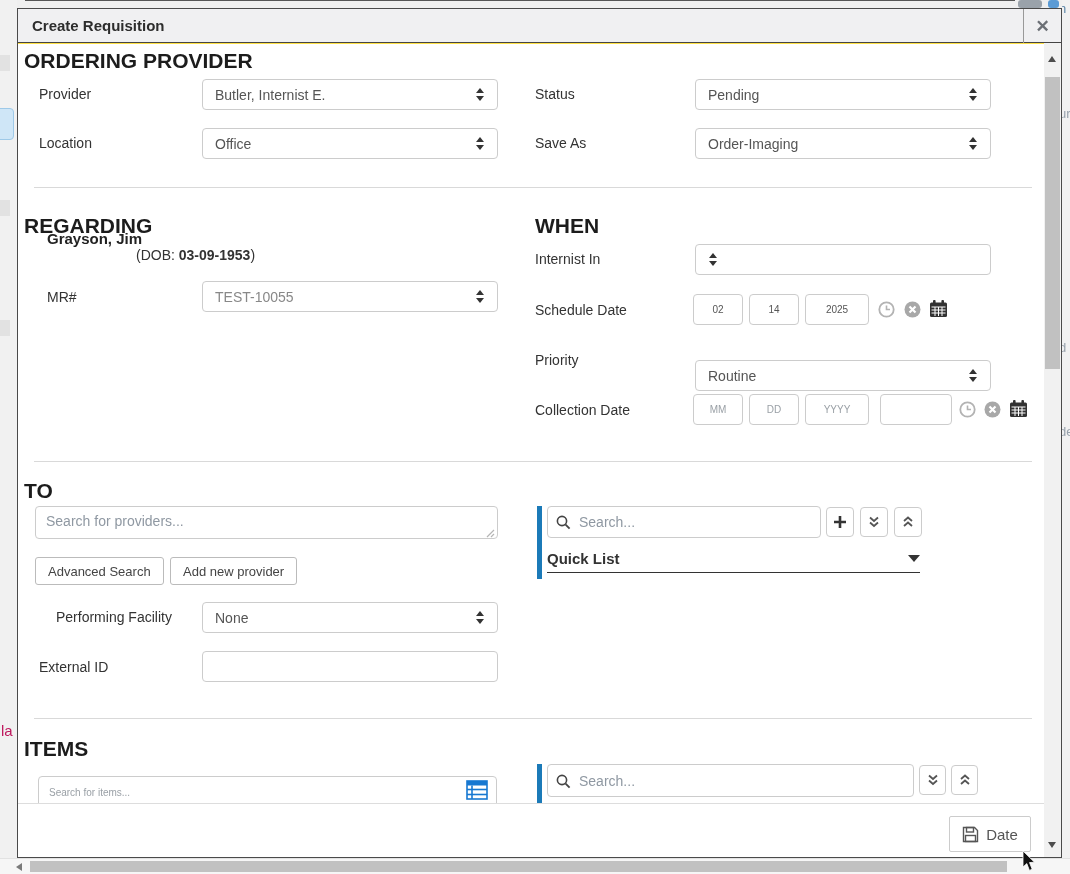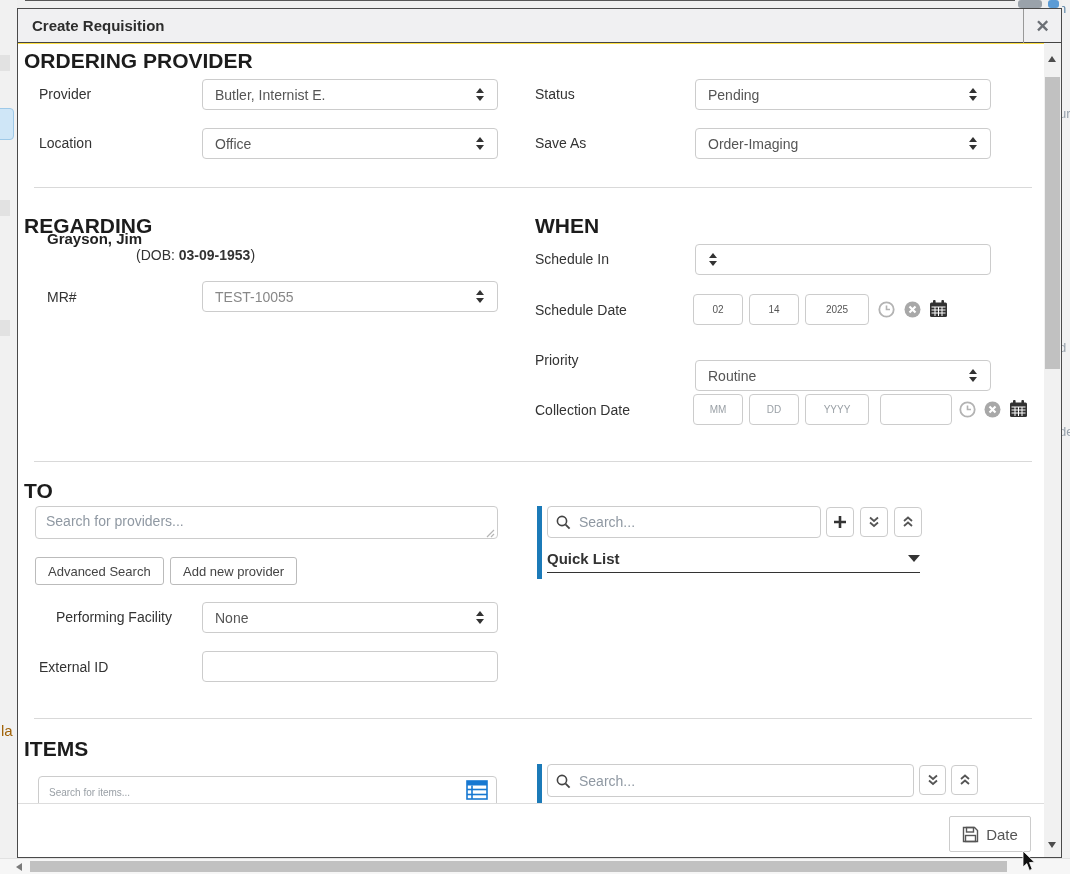--- a/index.html
+++ b/index.html
@@ -4,21 +4,21 @@
 <style>
   * { box-sizing: border-box; margin: 0; padding: 0; }
   html,body { width:1070px; height:874px; }
   body { font-family: "Liberation Sans", sans-serif; background:#ededee; overflow:hidden; }
   .screen { position:relative; width:1070px; height:874px; overflow:hidden; }
 
   
   .bg-strip-left { position:absolute; left:0; top:0; width:17px; height:858px; background:#f1f1f1; overflow:hidden; }
   .bg-left-blue { position:absolute; left:-6px; top:108px; width:20px; height:32px; background:#cfe6f7; border:1px solid #9ec9e8; border-radius:4px; }
   .bg-left-sq { position:absolute; left:0; width:10px; height:16px; background:#e2e2e2; }
-  .bg-left-frag { position:absolute; left:1px; top:722px; color:#a16207; font-size:15px; }
+  .bg-left-frag { position:absolute; left:1px; top:722px; color:#be185d; font-size:15px; }
   .bg-strip-right { position:absolute; left:1062px; top:0; width:8px; height:858px; background:#f1f1f1; overflow:hidden; }
   .bg-right-frag { position:absolute; left:0; margin-left:-3px; color:#98a2ac; font-size:13px; white-space:nowrap; }
   .bg-strip-top { position:absolute; left:17px; top:0; width:1045px; height:8px; background:#efefef; overflow:hidden; }
   .bg-top-line { position:absolute; left:8px; top:0; width:990px; height:1px; background:#555; }
   .bg-top-box1 { position:absolute; left:1001px; top:0; width:24px; height:8px; background:#9aa2aa; border-radius:3px; }
   .bg-top-box2 { position:absolute; left:1031px; top:0; width:11px; height:8px; background:#5b9bd5; border-radius:3px; }
 
   
   .modal { position:absolute; left:17px; top:8px; width:1045px; height:850px; background:#fde047; border:1px solid #4a4a4a; }
   .modal-header { position:relative; height:34px; background:#f0f0f2; border-bottom:1px solid #444; display:flex; align-items:center; }
@@ -154,21 +154,21 @@
       <div class="lbl" style="left:29px;top:245px">MR#</div>
       <div class="select" style="left:184px;top:237px;width:296px">
         <span class="val muted">TEST-10055</span>
         <svg width="10" height="15" viewBox="0 0 10 15">
             <path d="M5 1 L9 6 H1 Z" fill="#333"></path>
             <path d="M5 14 L1 9 H9 Z" fill="#333"></path>
           </svg>
       </div>
 
       <div class="sect-title" style="left:517px;top:170px">WHEN</div>
-      <div class="lbl" style="left:517px;top:207px">Schedule In</div>
+      <div class="lbl" style="left:517px;top:207px">Internist In</div>
       <div class="select" style="left:677px;top:200px;width:296px">
         <svg width="10" height="15" viewBox="0 0 10 15">
             <path d="M5 1 L9 6 H1 Z" fill="#333"></path>
             <path d="M5 14 L1 9 H9 Z" fill="#333"></path>
           </svg>
       </div>
 
       <div class="lbl" style="left:517px;top:258px">Schedule Date</div>
       <input class="tbox center" style="left: 675px; top: 250px; width: 50px;" value="02">
       <input class="tbox center" style="left: 731px; top: 250px; width: 50px;" value="14">

